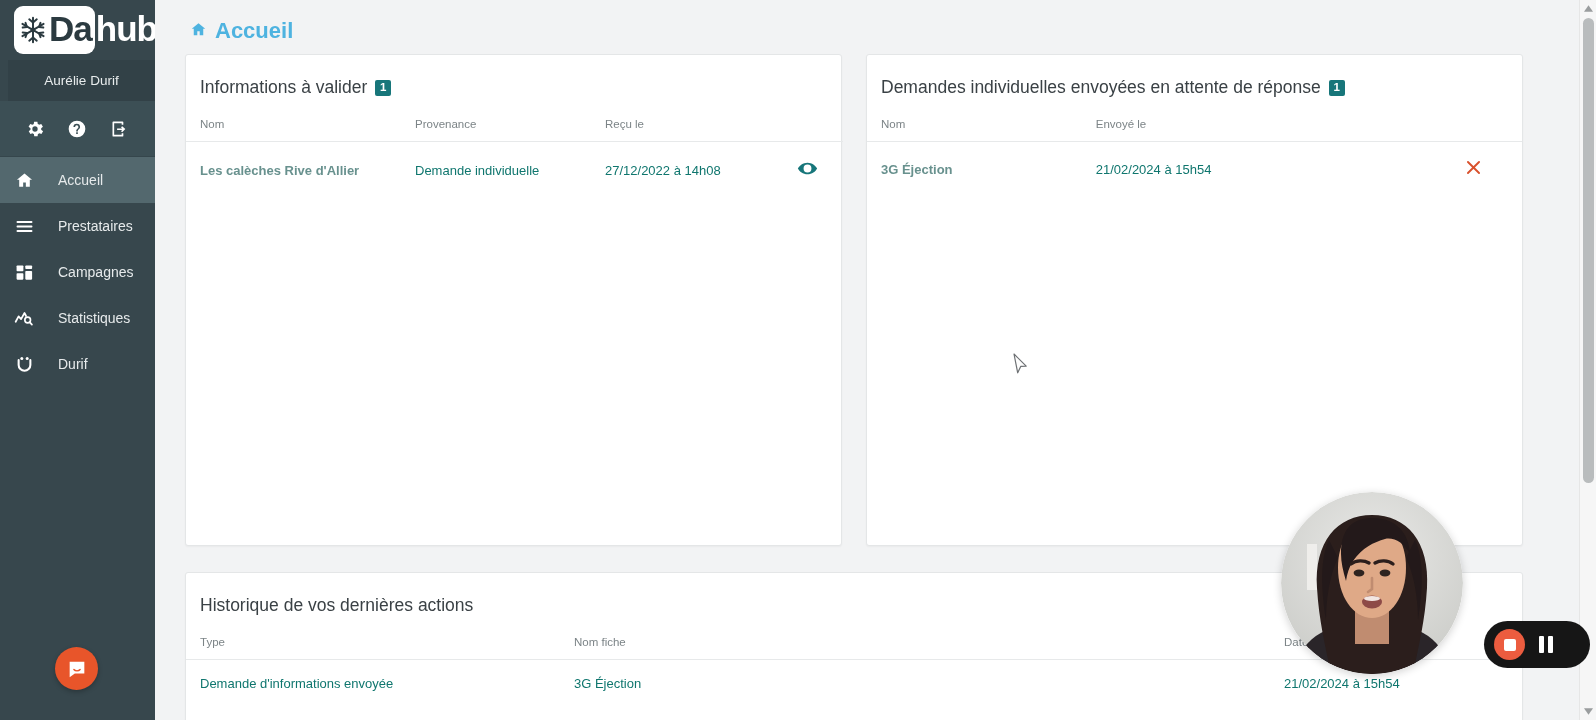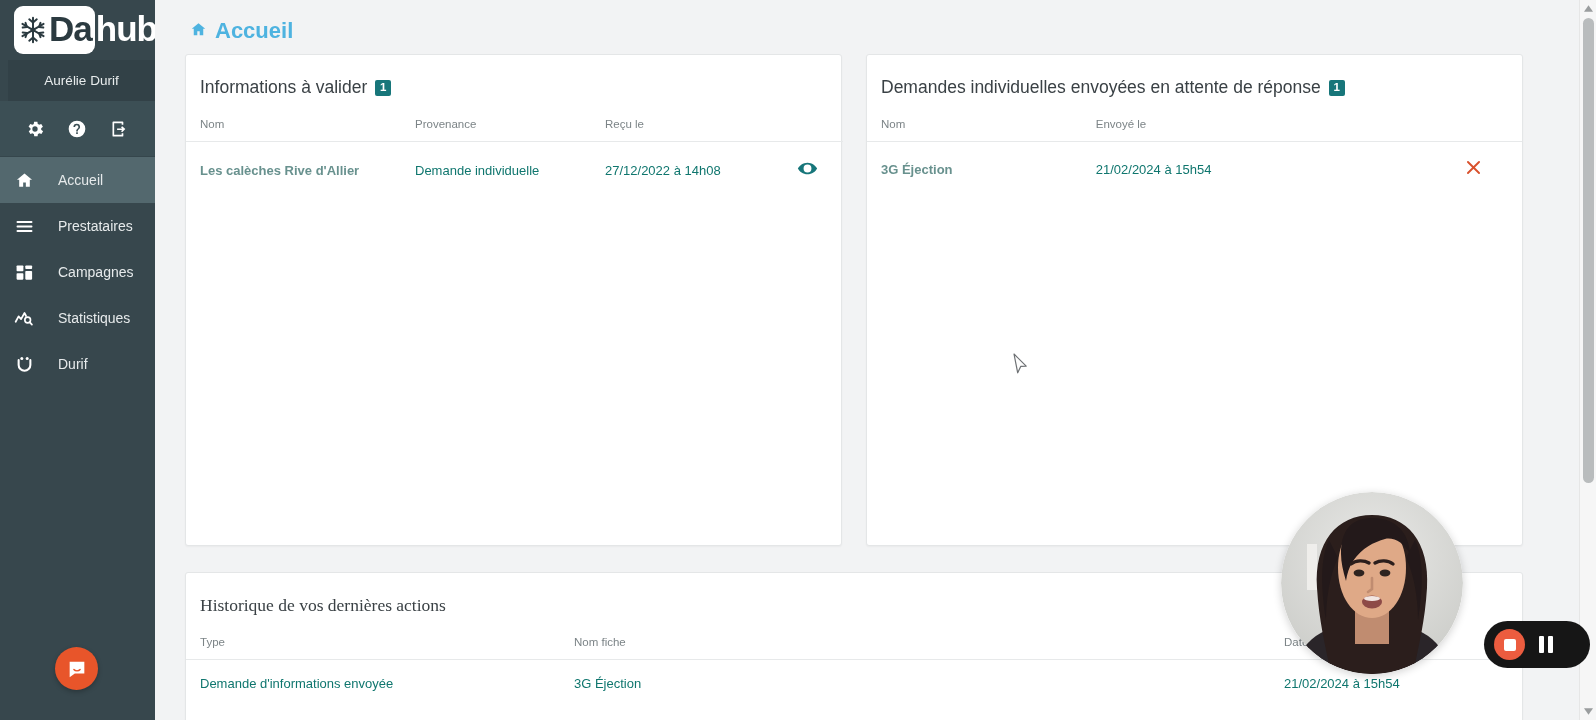--- a/index.html
+++ b/index.html
@@ -152,21 +152,21 @@
     vertical-align: middle;
   }
   td.link { color: #68918e; cursor: pointer; font-weight: bold; }
   td.act { text-align: center; padding-left: 0; }
   .eye-btn, .x-btn { background: none; border: 0; cursor: pointer; padding: 0; line-height: 0; }
 
   .card-left { width: 657px; height: 492px; }
   .card-right { width: 657px; height: 492px; }
   .card-bottom { width: 1338px; height: 200px; margin: 26px 0 0 30px; }
 
-  .card-bottom .card-title { padding-left: 14px; font-family: Liberation Serif, serif; }
+  .card-bottom .card-title { padding-left: 14px; }
 
   
   .webcam {
     position: absolute;
     left: 1281px; top: 492px;
     width: 182px; height: 182px;
     border-radius: 50%;
     overflow: hidden;
     box-shadow: 0 2px 9px rgba(0,0,0,.18);
   }

